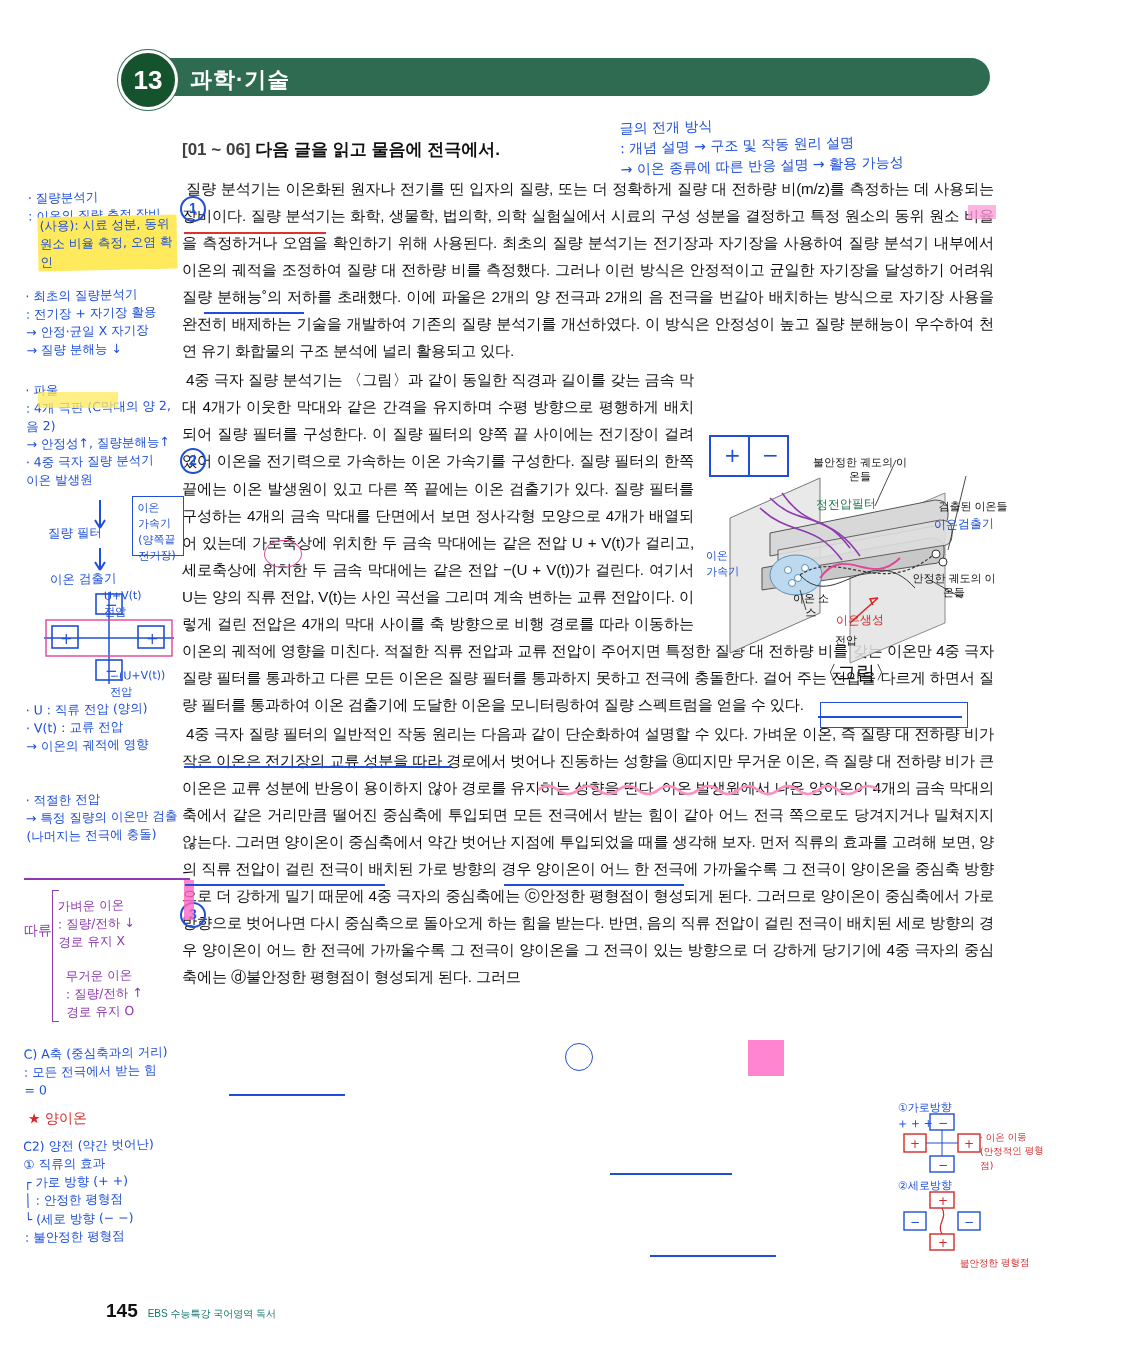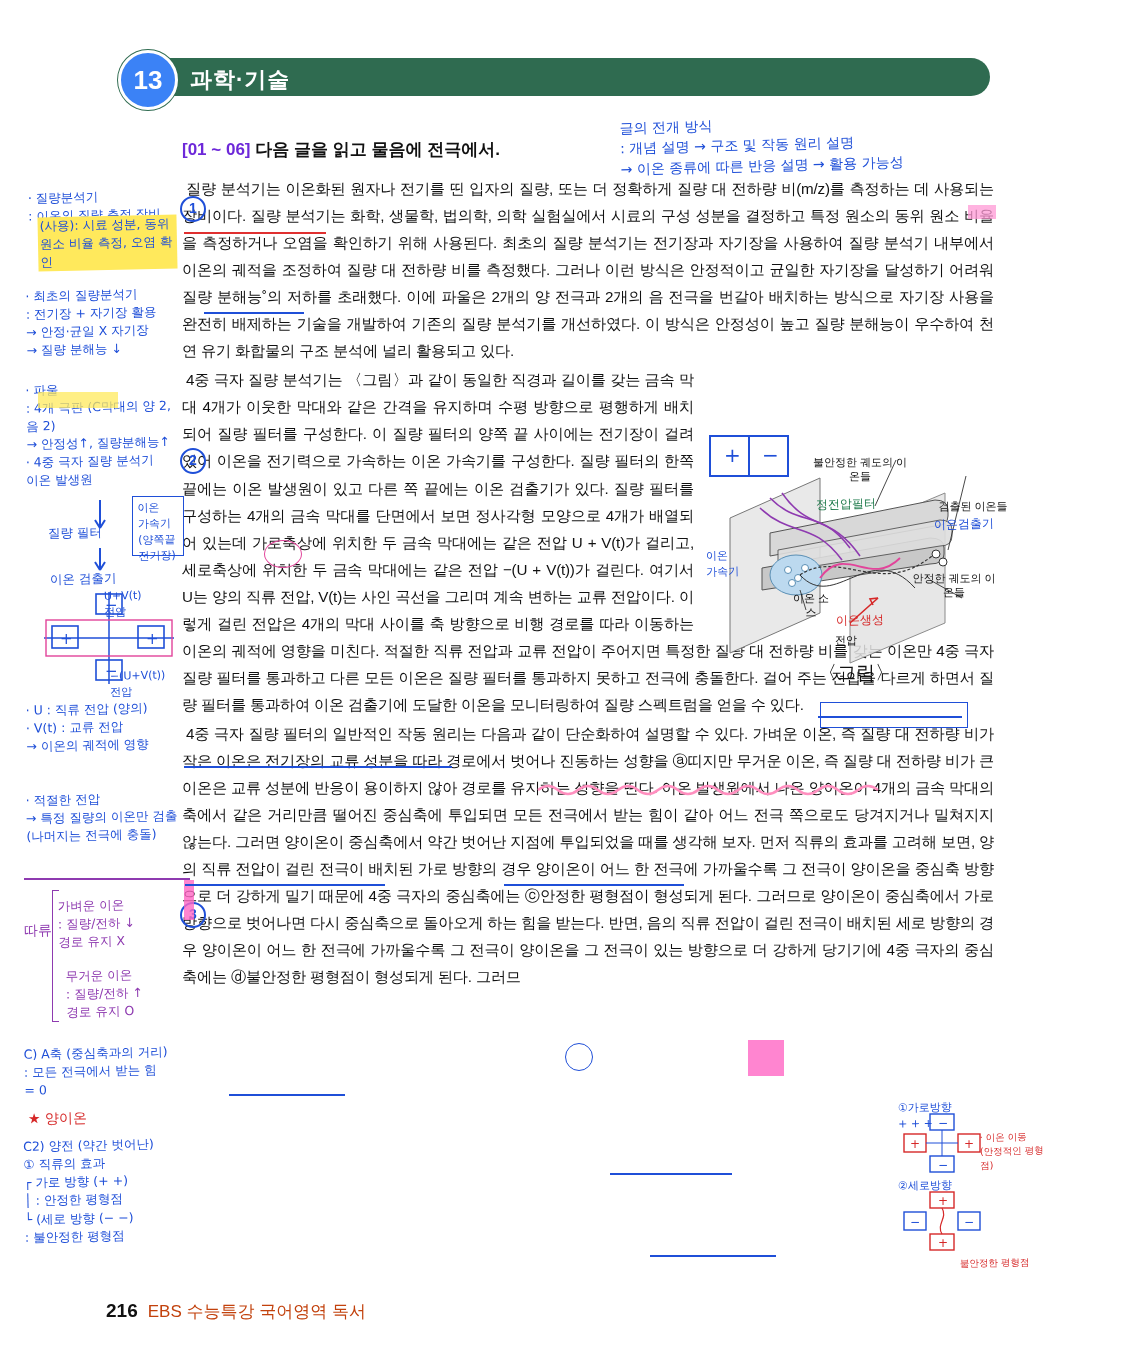--- a/index.html
+++ b/index.html
@@ -38,21 +38,21 @@
     font-weight: bold;
     letter-spacing: 1px;
   }
   .chapter-circle {
     position: absolute;
     left: 118px;
     top: 50px;
     width: 54px;
     height: 54px;
     border-radius: 50%;
-    background: #3b82f6;
+    background: #14532d;
     border: 3px solid #ffffff;
     box-shadow: 0 0 0 1px #2f6b50;
     color: #fff;
     font-size: 26px;
     font-weight: bold;
     display: flex;
     align-items: center;
     justify-content: center;
   }
 
@@ -61,21 +61,21 @@
     position: absolute;
     left: 182px;
     top: 138px;
     width: 812px;
   }
   .prompt {
     font-size: 17px;
     font-weight: bold;
     margin-bottom: 14px;
   }
-  .prompt .rng { color: #6d28d9; }
+  .prompt .rng { color: #404040; }
   .para {
     font-size: 15.2px;
     line-height: 1.78;
     text-align: justify;
     margin: 0 0 2px 0;
     letter-spacing: -0.2px;
   }
   .para.indent { text-indent: 4px; }
 
   
@@ -158,22 +158,22 @@
     top: 1300px;
     display: flex;
     align-items: baseline;
     gap: 10px;
   }
   .footer .pageno {
     font-size: 19px;
     font-weight: bold;
   }
   .footer .src {
-    font-size: 17px;
-    color: #c2410c;
+    font-size: 10px;
+    color: #0f766e;
   }
 
   svg { overflow: visible; }
 </style>
 </head>
 <body>
 
 <div class="page">
 
   <div class="header-bar">
@@ -411,17 +411,17 @@
   <div style="position:absolute; left:650px; top:1255px; width:126px; height:2px; background:#1f4fd8;"></div>
   <div style="position:absolute; left:160px; top:886px; width:760px; height:0;"></div>
 
   <div style="position:absolute; left:820px; top:702px; width:146px; height:24px; border:1.6px solid #1f4fd8;"></div>
 
   <div style="position:absolute; left:264px; top:540px; width:36px; height:26px; border:1.8px solid #e2449a; border-radius:50%;"></div>
 
   <div style="position:absolute; left:565px; top:1043px; width:26px; height:26px; border:1.8px solid #1f4fd8; border-radius:50%;"></div>
 
   <div class="footer">
-    <span class="pageno">216</span>
+    <span class="pageno">145</span>
     <span class="src">EBS 수능특강 국어영역 독서</span>
   </div>
 
 </div>
 
 </body></html>

